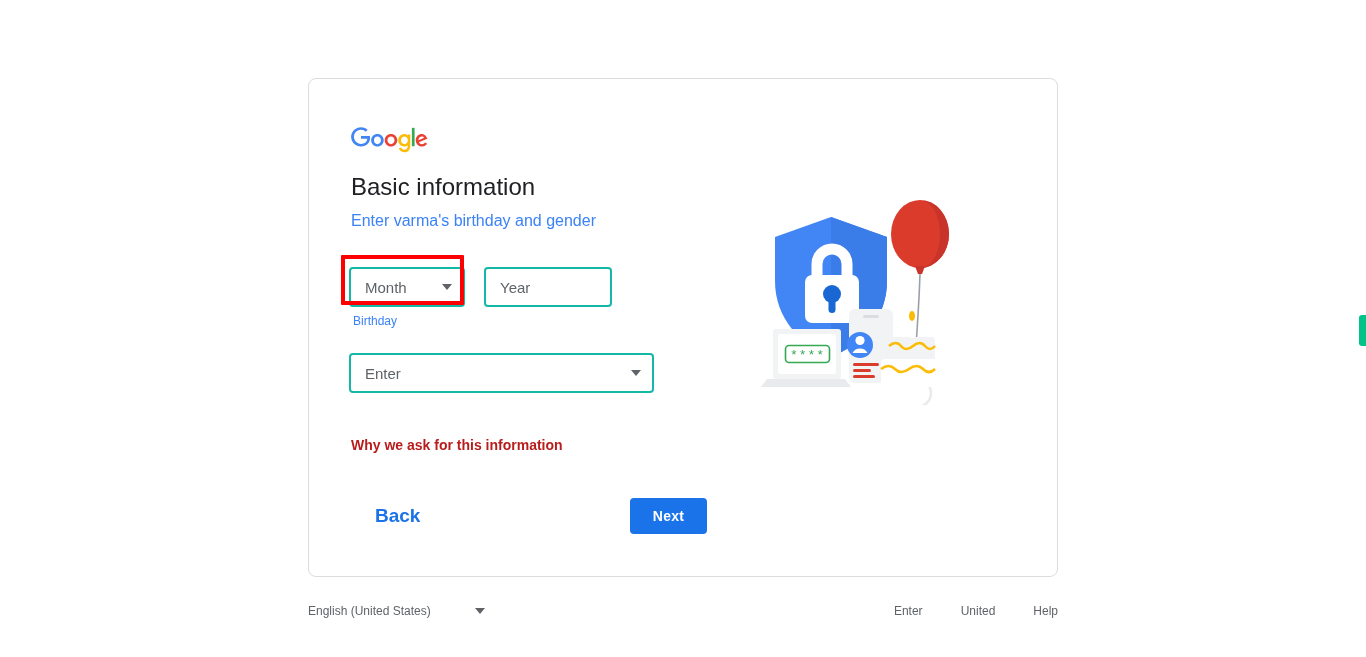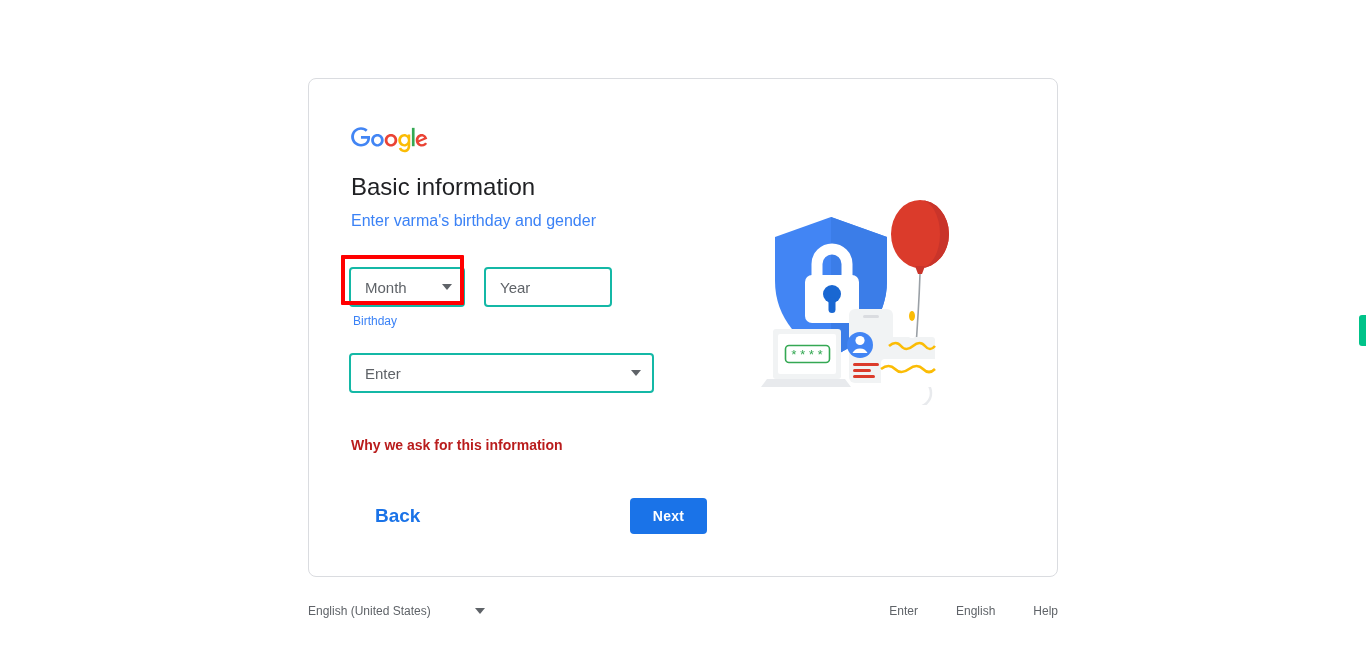--- a/index.html
+++ b/index.html
@@ -357,21 +357,21 @@
     </div>
   </div>
 
   <div class="footer">
     <div class="lang-picker">
       <span class="lang-label">English (United States)</span>
       <span class="lang-caret"></span>
     </div>
     <div class="footer-links">
       <a href="#">Enter</a>
-      <a href="#">English</a>
+      <a href="#">United</a>
       <a href="#">Help</a>
     </div>
   </div>
 
   <div class="annotation-box"></div>
 
   <div class="edge-tab"></div>
 
 </div>
 

